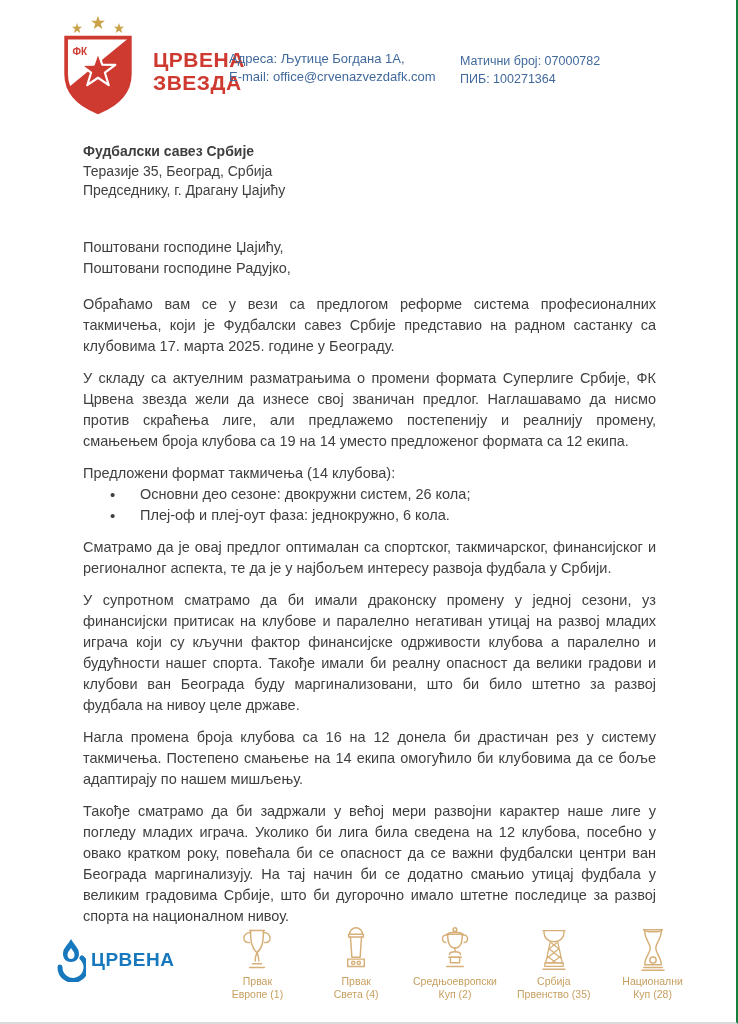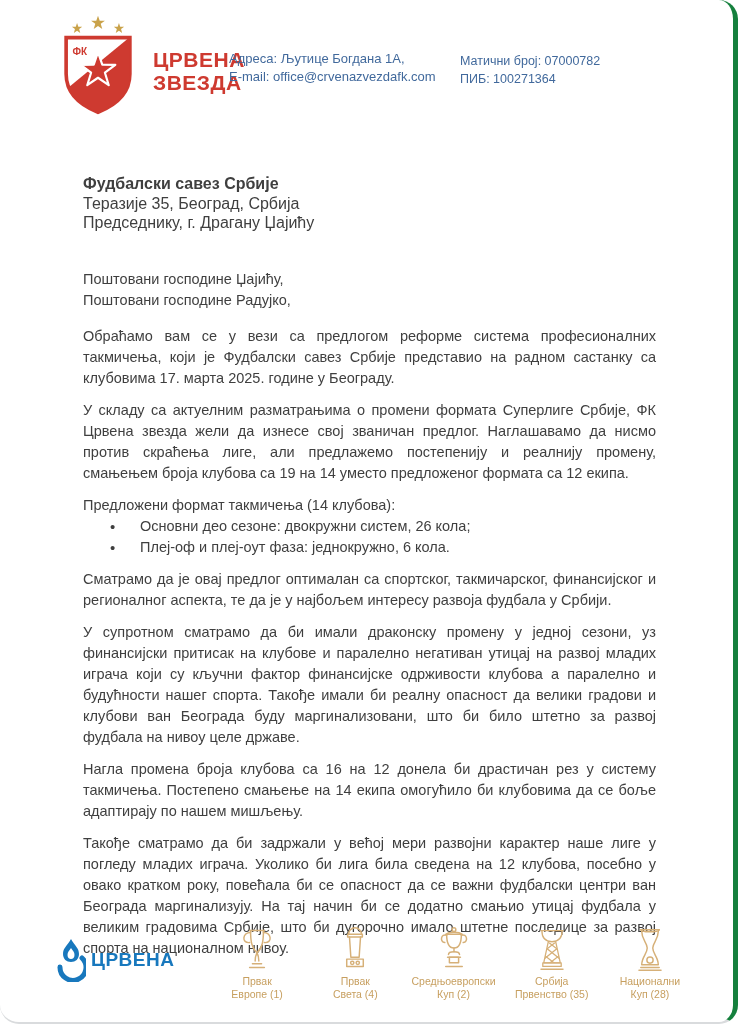--- a/index.html
+++ b/index.html
@@ -4,44 +4,43 @@
 <style>
   html, body { margin: 0; padding: 0; background: #ffffff; }
   .page {
     position: relative;
     width: 738px;
     height: 1024px;
     background: #ffffff;
     font-family: "Liberation Sans", "DejaVu Sans", sans-serif;
     color: #3f3f3f;
     overflow: hidden;
-    border-right: 5px solid #15803d;
+    border-right: 2px solid #15803d;
     border-bottom: 2px solid #d9dbdd;
     box-sizing: border-box;
-    border-radius: 19px;
   }
 
   
   .letterhead { position: absolute; top: 14px; left: 57px; right: 40px; height: 110px; }
   .logo-block { position: absolute; left: 0; top: 0; display: flex; }
   .crest { width: 82px; height: 102px; }
   .club-name {
     margin: 34px 0 0 14px;
     color: #ce3a30;
     font-size: 21px;
     font-weight: 800;
     line-height: 23px;
     letter-spacing: 0.5px;
   }
   .address-block { position: absolute; left: 172px; top: 36px; color: #41699c; font-size: 13px; line-height: 18px; }
   .numbers-block { position: absolute; left: 403px; top: 38px; color: #41699c; font-size: 12.5px; line-height: 18px; }
 
   
   .content { position: absolute; left: 83px; top: 142px; width: 573px; }
-  .recipient { line-height: 19.5px; font-size: 16px; margin-top: 32px; }
+  .recipient { line-height: 19.5px; font-size: 14px; }
   .recipient .org { font-weight: 700; }
   .line-with-date { display: flex; justify-content: space-between; }
   .salutation { margin-top: 36px; line-height: 21px; font-size: 14.5px; }
   .letter-text { margin-top: 15px; font-size: 14.5px; }
   .letter-text p { margin: 0 0 11px 0; line-height: 21px; text-align: justify; }
   .letter-text p.list-intro { margin-bottom: 0; text-align: left; }
   .letter-text ul { margin: 0 0 11px 0; padding: 0 0 0 27px; list-style: none; }
   .letter-text li { position: relative; padding-left: 30px; line-height: 21px; }
   .letter-text li::before {
     content: "\2022";

